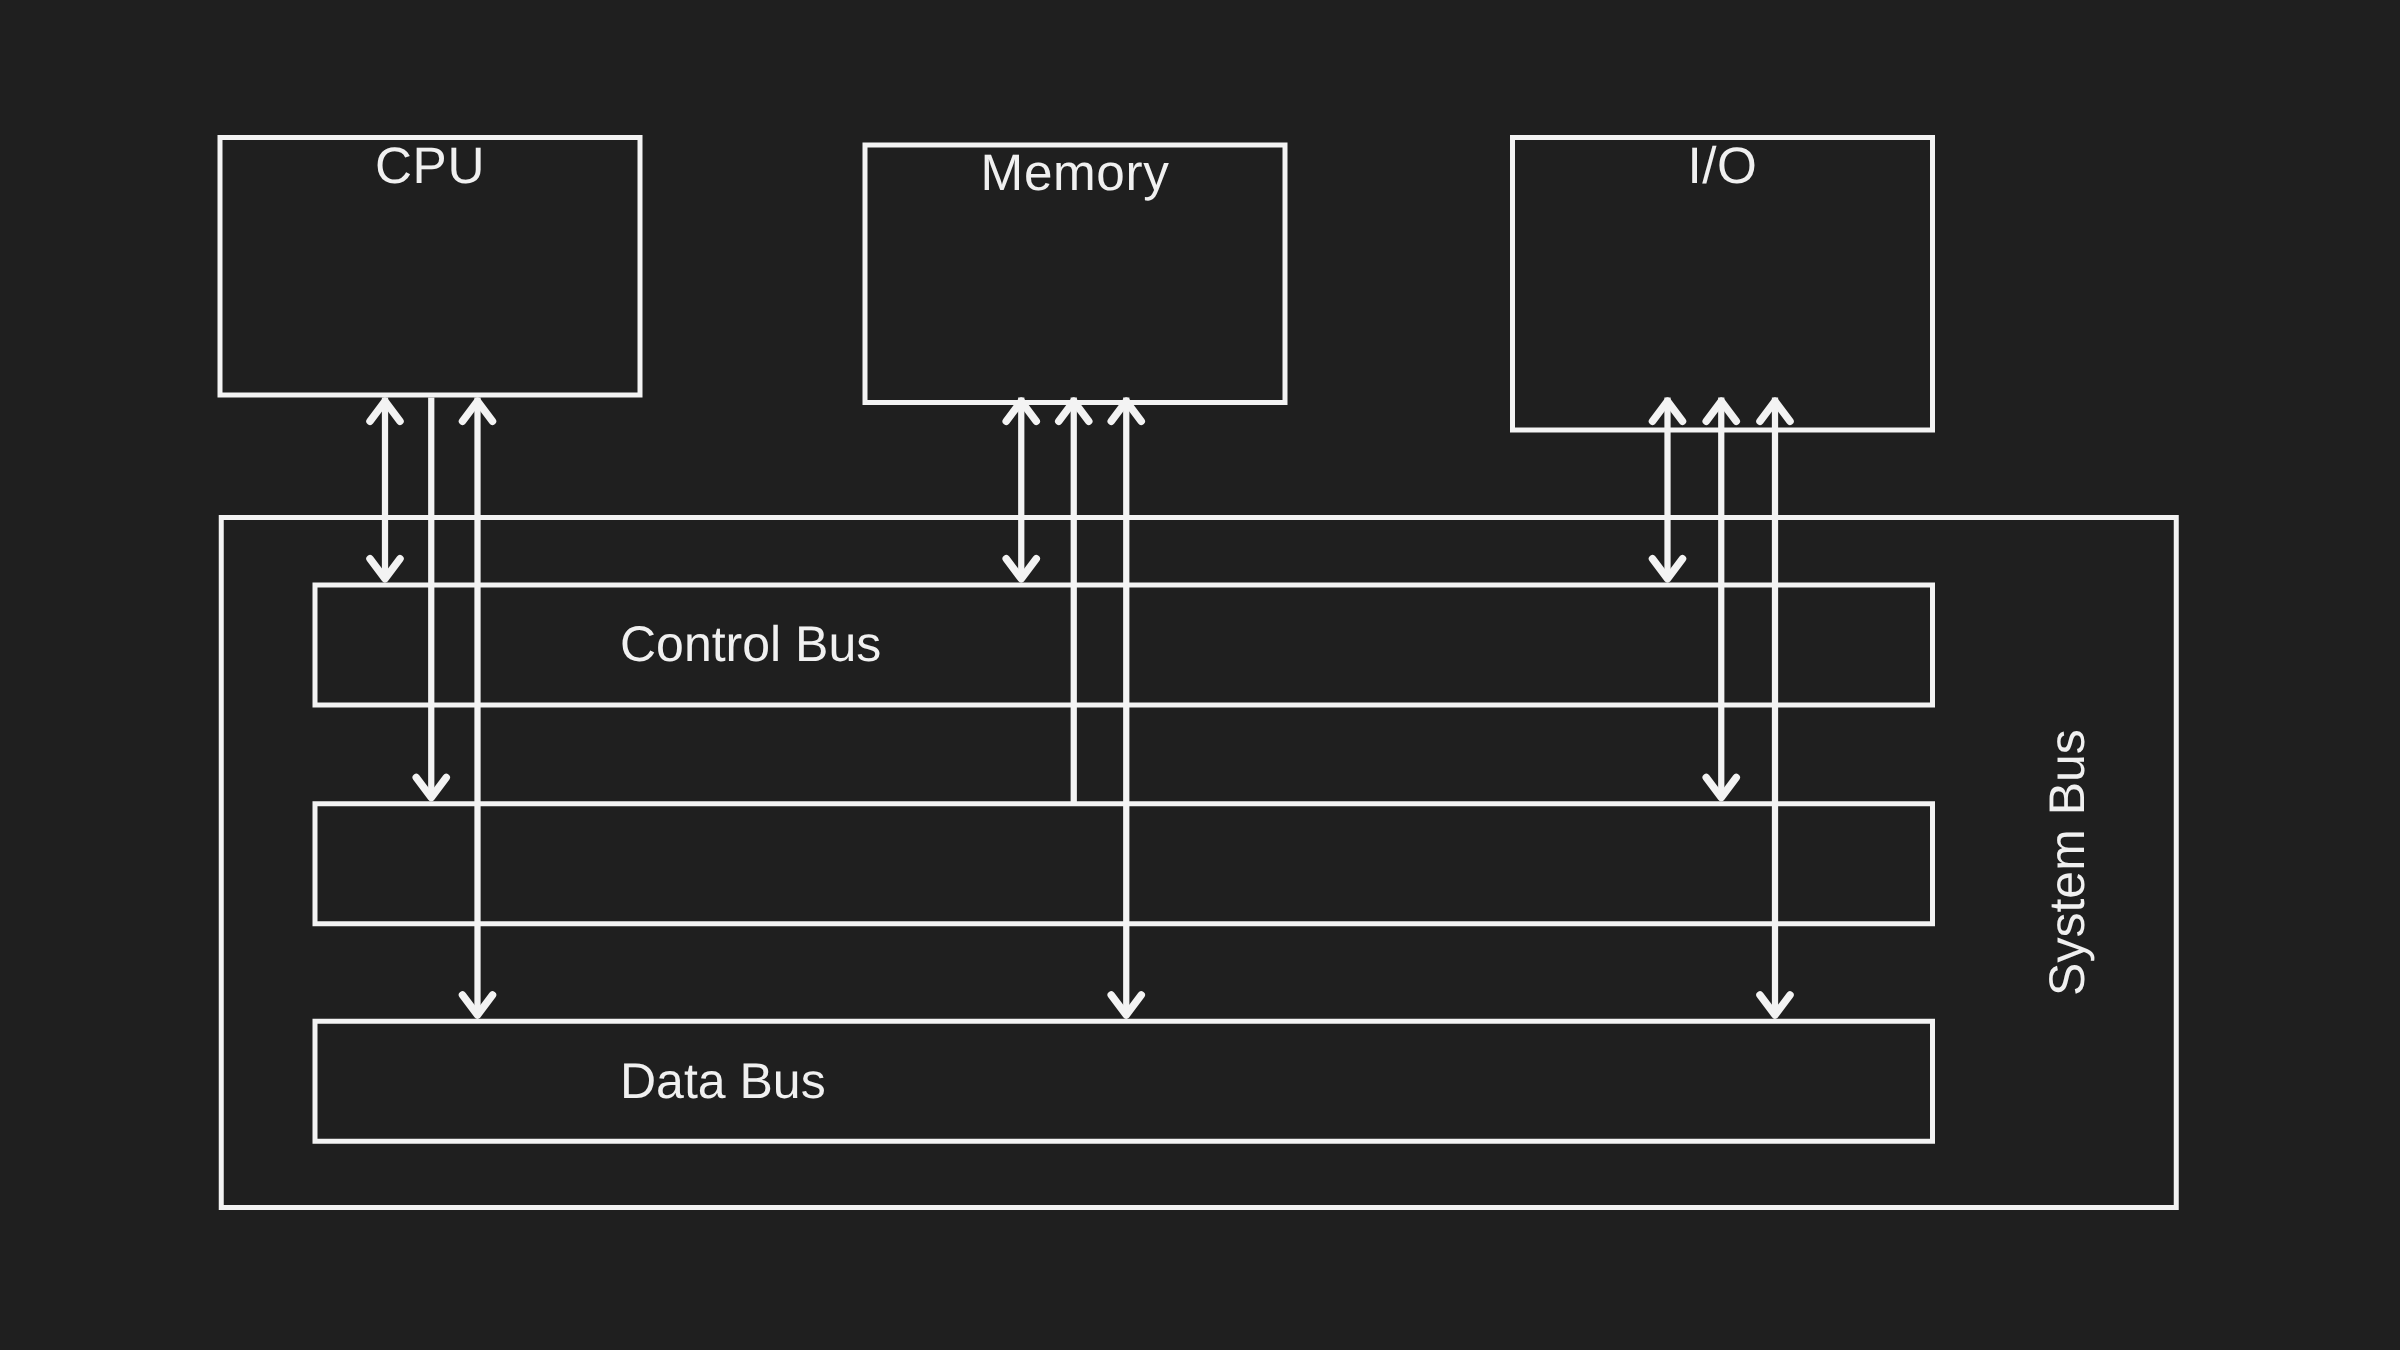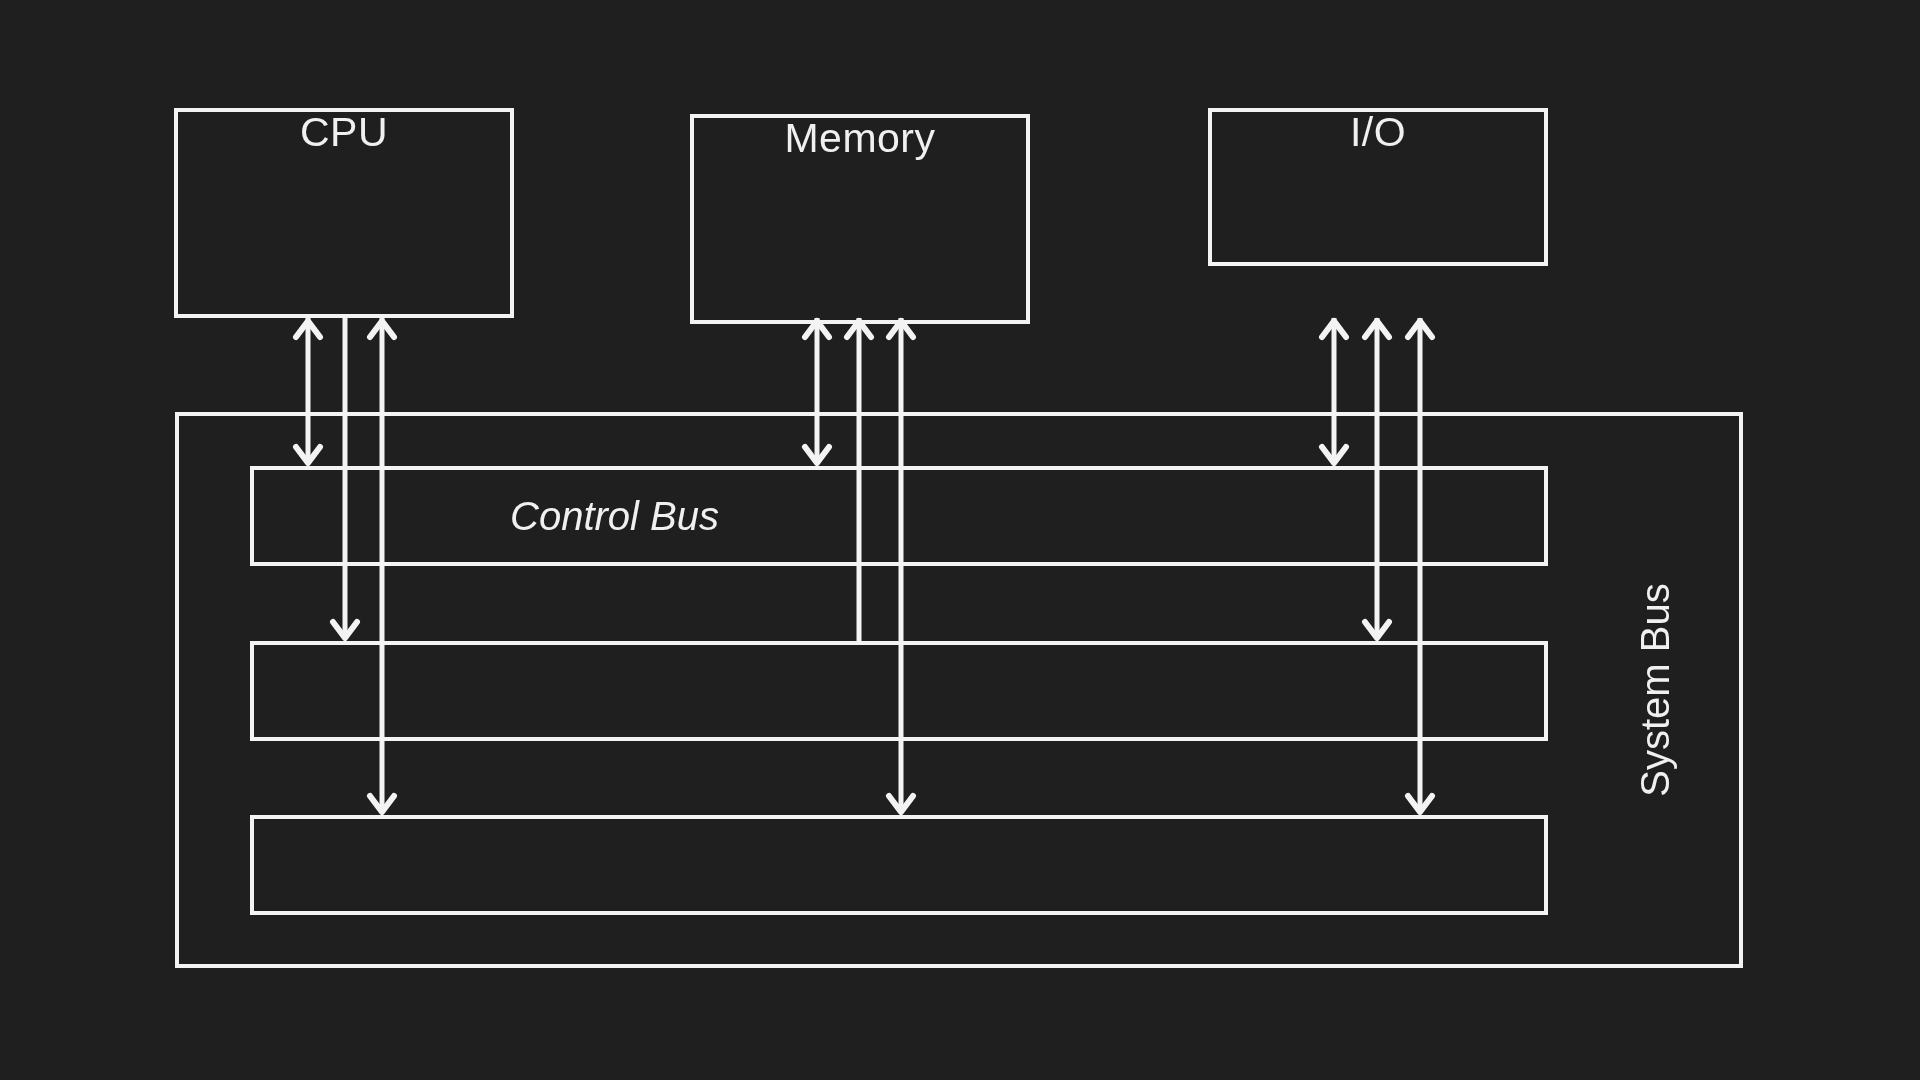--- a/index.html
+++ b/index.html
@@ -9,22 +9,22 @@
     background:var(--bg); color:var(--text);
     font-family:"Liberation Sans", sans-serif;
   }
   .box {
     position:absolute; box-sizing:border-box;
     border:4px solid var(--line); background:transparent;
   }
   .component { display:flex; align-items:flex-start; justify-content:center; }
   .comp-label { font-size:41px; line-height:1; letter-spacing:0.5px; }
   .bus-label {
-    position:absolute; left:510px; height:100px; line-height:100px;
-    font-size:40px; white-space:nowrap;font-style:italic;
+    position:absolute; left:496px; height:100px; line-height:100px;
+    font-size:40px; white-space:nowrap;
   }
   .system-label {
     position:absolute; left:1655px; top:690px;
     transform:translate(-50%,-50%) rotate(-90deg);
     font-size:40px; white-space:nowrap;
   }
   svg.arrows { position:absolute; left:0; top:0; }
   svg.arrows line  { stroke:var(--line); stroke-width:5; }
   svg.arrows path  {
     stroke:var(--line); stroke-width:6; fill:none;
@@ -35,31 +35,32 @@
 <body>
 
 <div class="canvas">
 
   <div class="box component" style="left:174px;top:108px;width:340px;height:210px">
     <span class="comp-label">CPU</span>
   </div>
   <div class="box component" style="left:690px;top:114px;width:340px;height:210px">
     <span class="comp-label">Memory</span>
   </div>
-  <div class="box component" style="left:1208px;top:108px;width:340px;height:158px">
+  <div class="box component" style="left:1208px;top:108px;width:340px;height:238px">
     <span class="comp-label">I/O</span>
   </div>
 
   <div class="box" style="left:175px;top:412px;width:1568px;height:556px"></div>
 
   <div class="box" style="left:250px;top:466px;width:1298px;height:100px"></div>
   <div class="box" style="left:250px;top:641px;width:1298px;height:100px"></div>
   <div class="box" style="left:250px;top:815px;width:1298px;height:100px"></div>
 
   <div class="bus-label" style="top:466px">Control Bus</div>
+  <div class="bus-label" style="top:815px">Data Bus</div>
 
   <div class="system-label">System Bus</div>
 
   <svg class="arrows" width="1920" height="1080" viewBox="0 0 1920 1080">
 
     <g>
       <line x1="308" y1="318" x2="308" y2="461"></line>
       <path d="M296 337 L308 321 L320 337"></path>
       <path d="M296 447 L308 463 L320 447"></path>
     </g>

